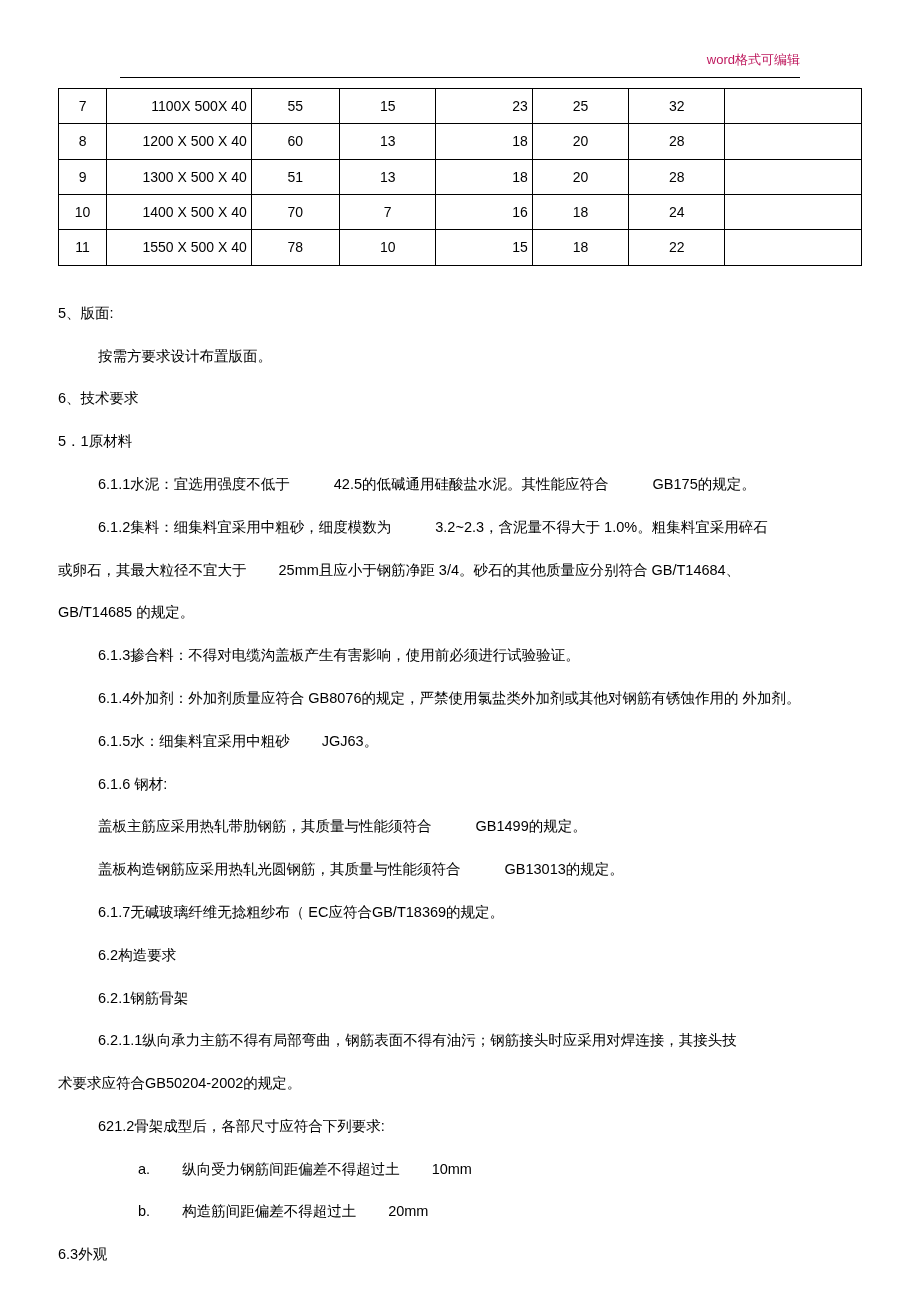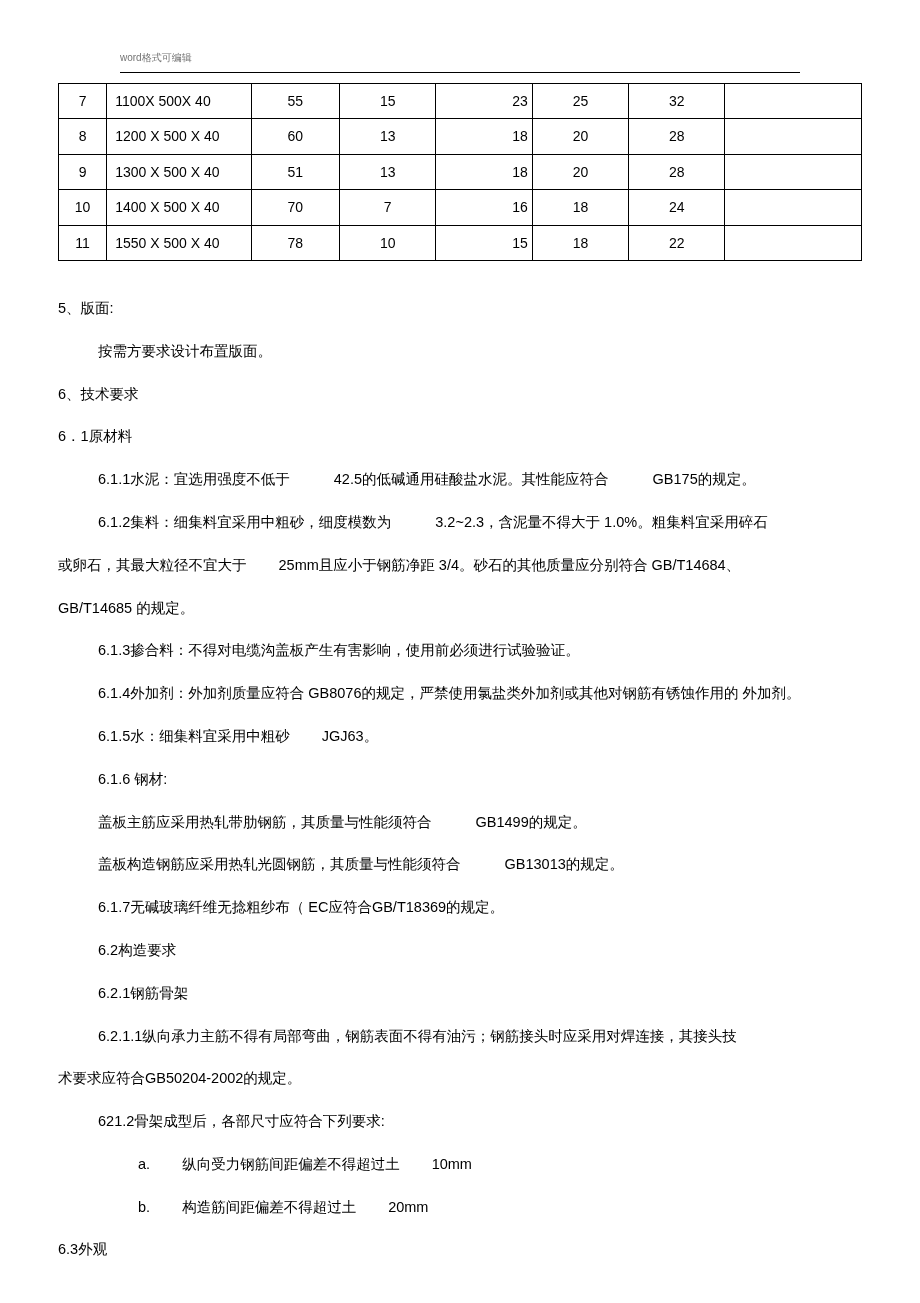--- a/index.html
+++ b/index.html
@@ -10,23 +10,23 @@
     margin: 0 auto;
     color: #000;
     font-size: 14.5px;
     line-height: 1.6;
   }
   .page {
     padding: 50px 58px 40px 58px;
     position: relative;
   }
   .header {
-    text-align: left;
-    font-size: 10px;
-    color: #737373;
+    text-align: right;
+    font-size: 13px;
+    color: #be185d;
     border-bottom: 1px solid #000;
     padding-bottom: 6px;
     margin-bottom: 6px;
     width: 680px;
     margin-left: auto;
     margin-right: auto;
   }
   table {
     border-collapse: collapse;
     width: 100%;
@@ -34,21 +34,21 @@
     margin-top: 10px;
   }
   th, td {
     border: 1px solid #000;
     text-align: center;
     padding: 6px 4px;
     font-size: 14px;
     height: 34px;
   }
   td.c1 { width: 6%; }
-  td.c2 { width: 18%; text-align: left; padding-left: 8px;}
+  td.c2 { width: 18%; text-align: right; padding-left: 8px;}
   td.c3 { width: 11%; }
   td.c4 { width: 12%; }
   td.c5 { width: 12%; text-align: right; }
   td.c6 { width: 12%; }
   td.c7 { width: 12%; }
   td.c8 { width: 17%; }
   .para {
     margin: 8px 0;
     line-height: 2.4;
   }
@@ -116,21 +116,21 @@
         <td class="c7">22</td>
         <td class="c8"></td>
       </tr>
     </tbody>
   </table>
 
   <div class="para">5、版面:</div>
   <div class="para indent1">按需方要求设计布置版面。</div>
 
   <div class="para">6、技术要求</div>
-  <div class="para">6．1原材料</div>
+  <div class="para">5．1原材料</div>
 
   <div class="para indent1">
     <span>6.1.1水泥：宜选用强度不低于</span><span class="gap"></span>
     <span>42.5的低碱通用硅酸盐水泥。其性能应符合</span><span class="gap"></span>
     <span>GB175的规定。</span>
   </div>
 
   <div class="para indent1">
     <span>6.1.2集料：细集料宜采用中粗砂，细度模数为</span><span class="gap"></span>
     <span>3.2~2.3，含泥量不得大于 1.0%。粗集料宜采用碎石</span>

